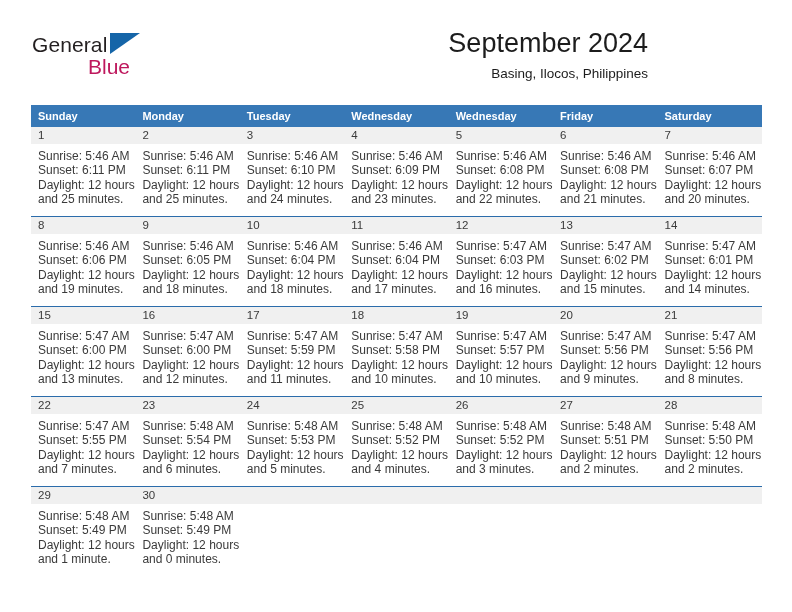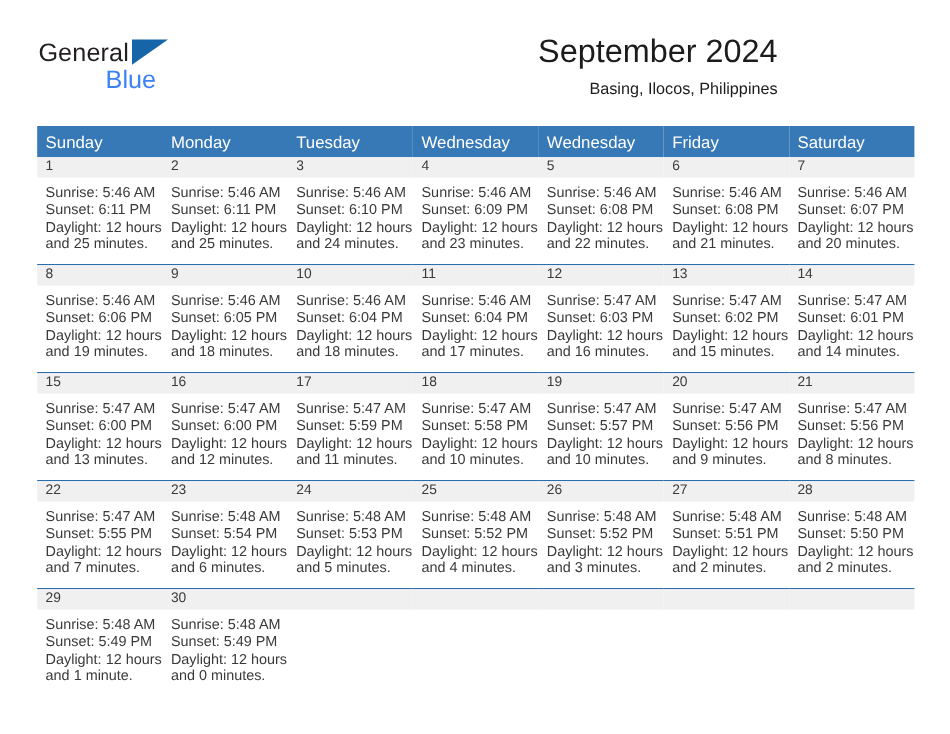--- a/index.html
+++ b/index.html
@@ -51,21 +51,21 @@
     top: 3px;
     width: 0; height: 0;
     border-left: 30px solid #1565a8;
     border-bottom: 21px solid transparent;
   }
   .logo-blue {
     position: absolute;
     left: 56px;
     top: 26px;
     font-size: 21px;
-    color: #3b82f6;
+    color: #be185d;
     line-height: 1;
   }
   .title-block {
     position: absolute;
     right: 36px;
     top: 28px;
     text-align: right;
   }
   .cal-title {
     font-size: 27px;
@@ -91,22 +91,22 @@
     width: 731px;
   }
   table.cal-table {
     width: 731px;
     border-collapse: collapse;
     table-layout: fixed;
   }
   thead th {
     background: #3778b6;
     color: #ffffff;
-    font-size: 14px;
-    font-weight: normal;
+    font-size: 11px;
+    font-weight: bold;
     text-align: left;
     padding: 5px 0 5px 7px;
     height: 20px;
     box-sizing: border-box;
     vertical-align: middle;
   }
   tbody tr.week-row > td {
     vertical-align: top;
     padding: 0;
     border-top: 1.6px solid #2b6cab;

